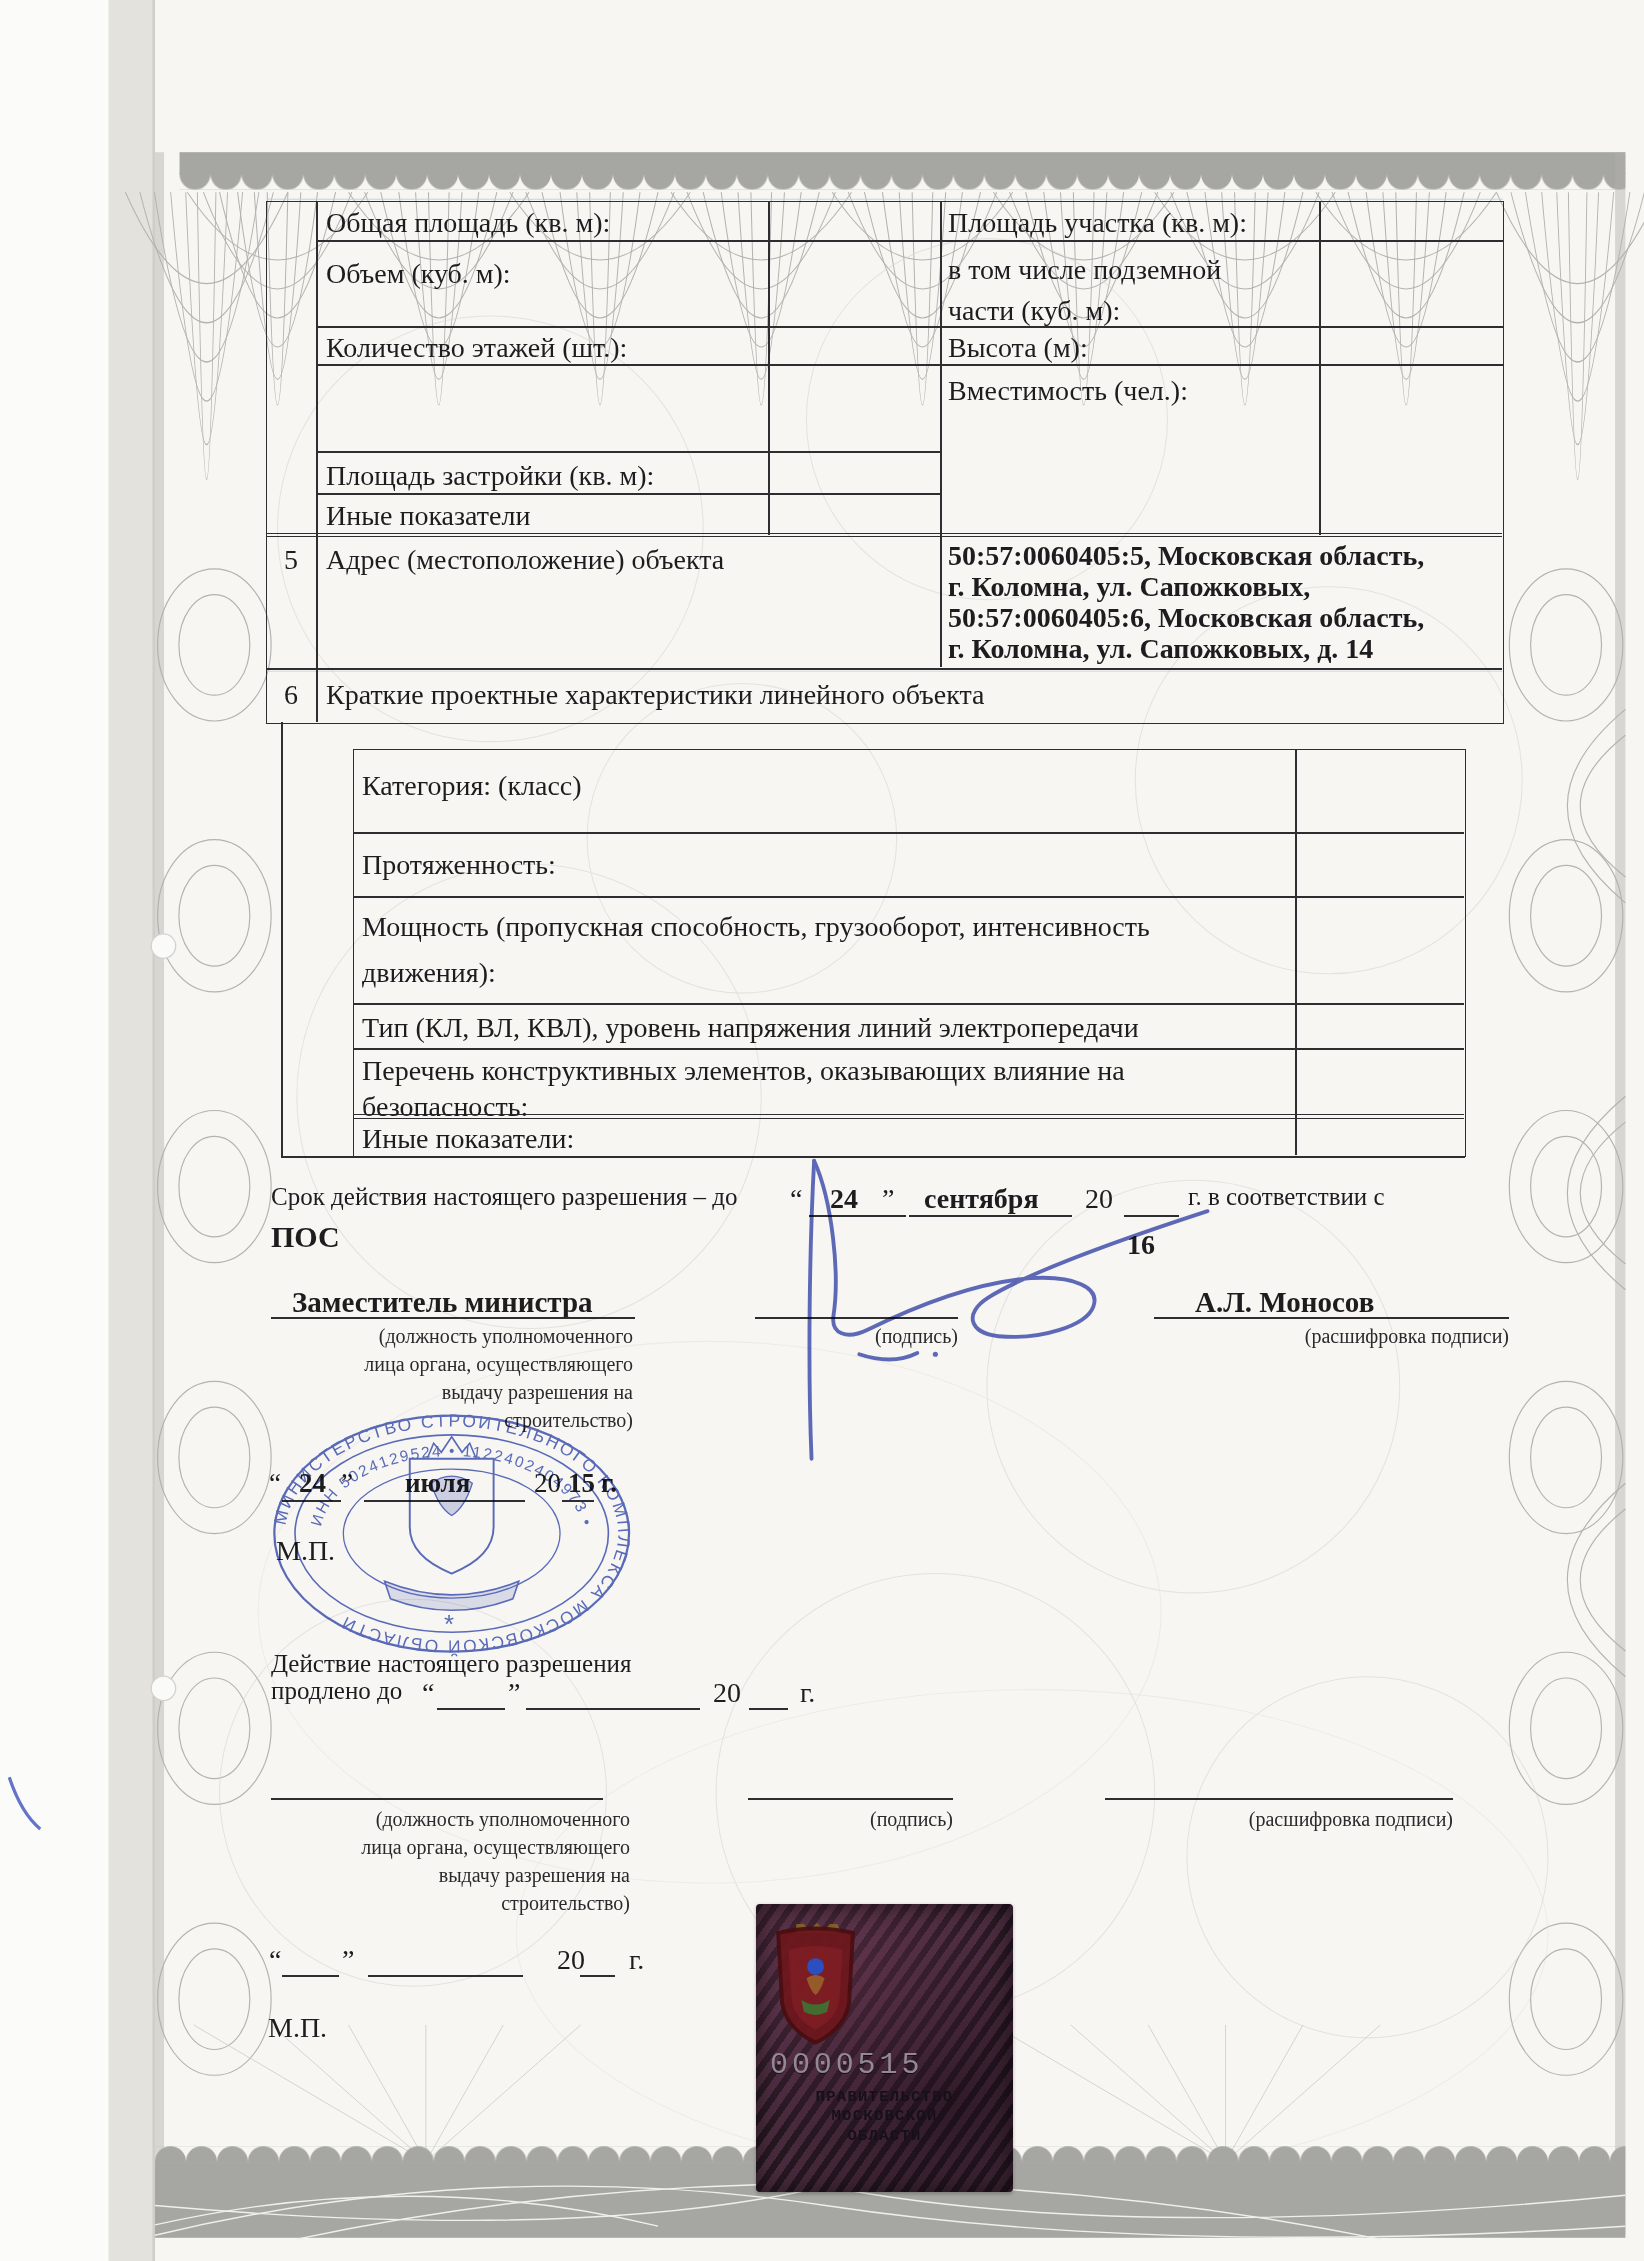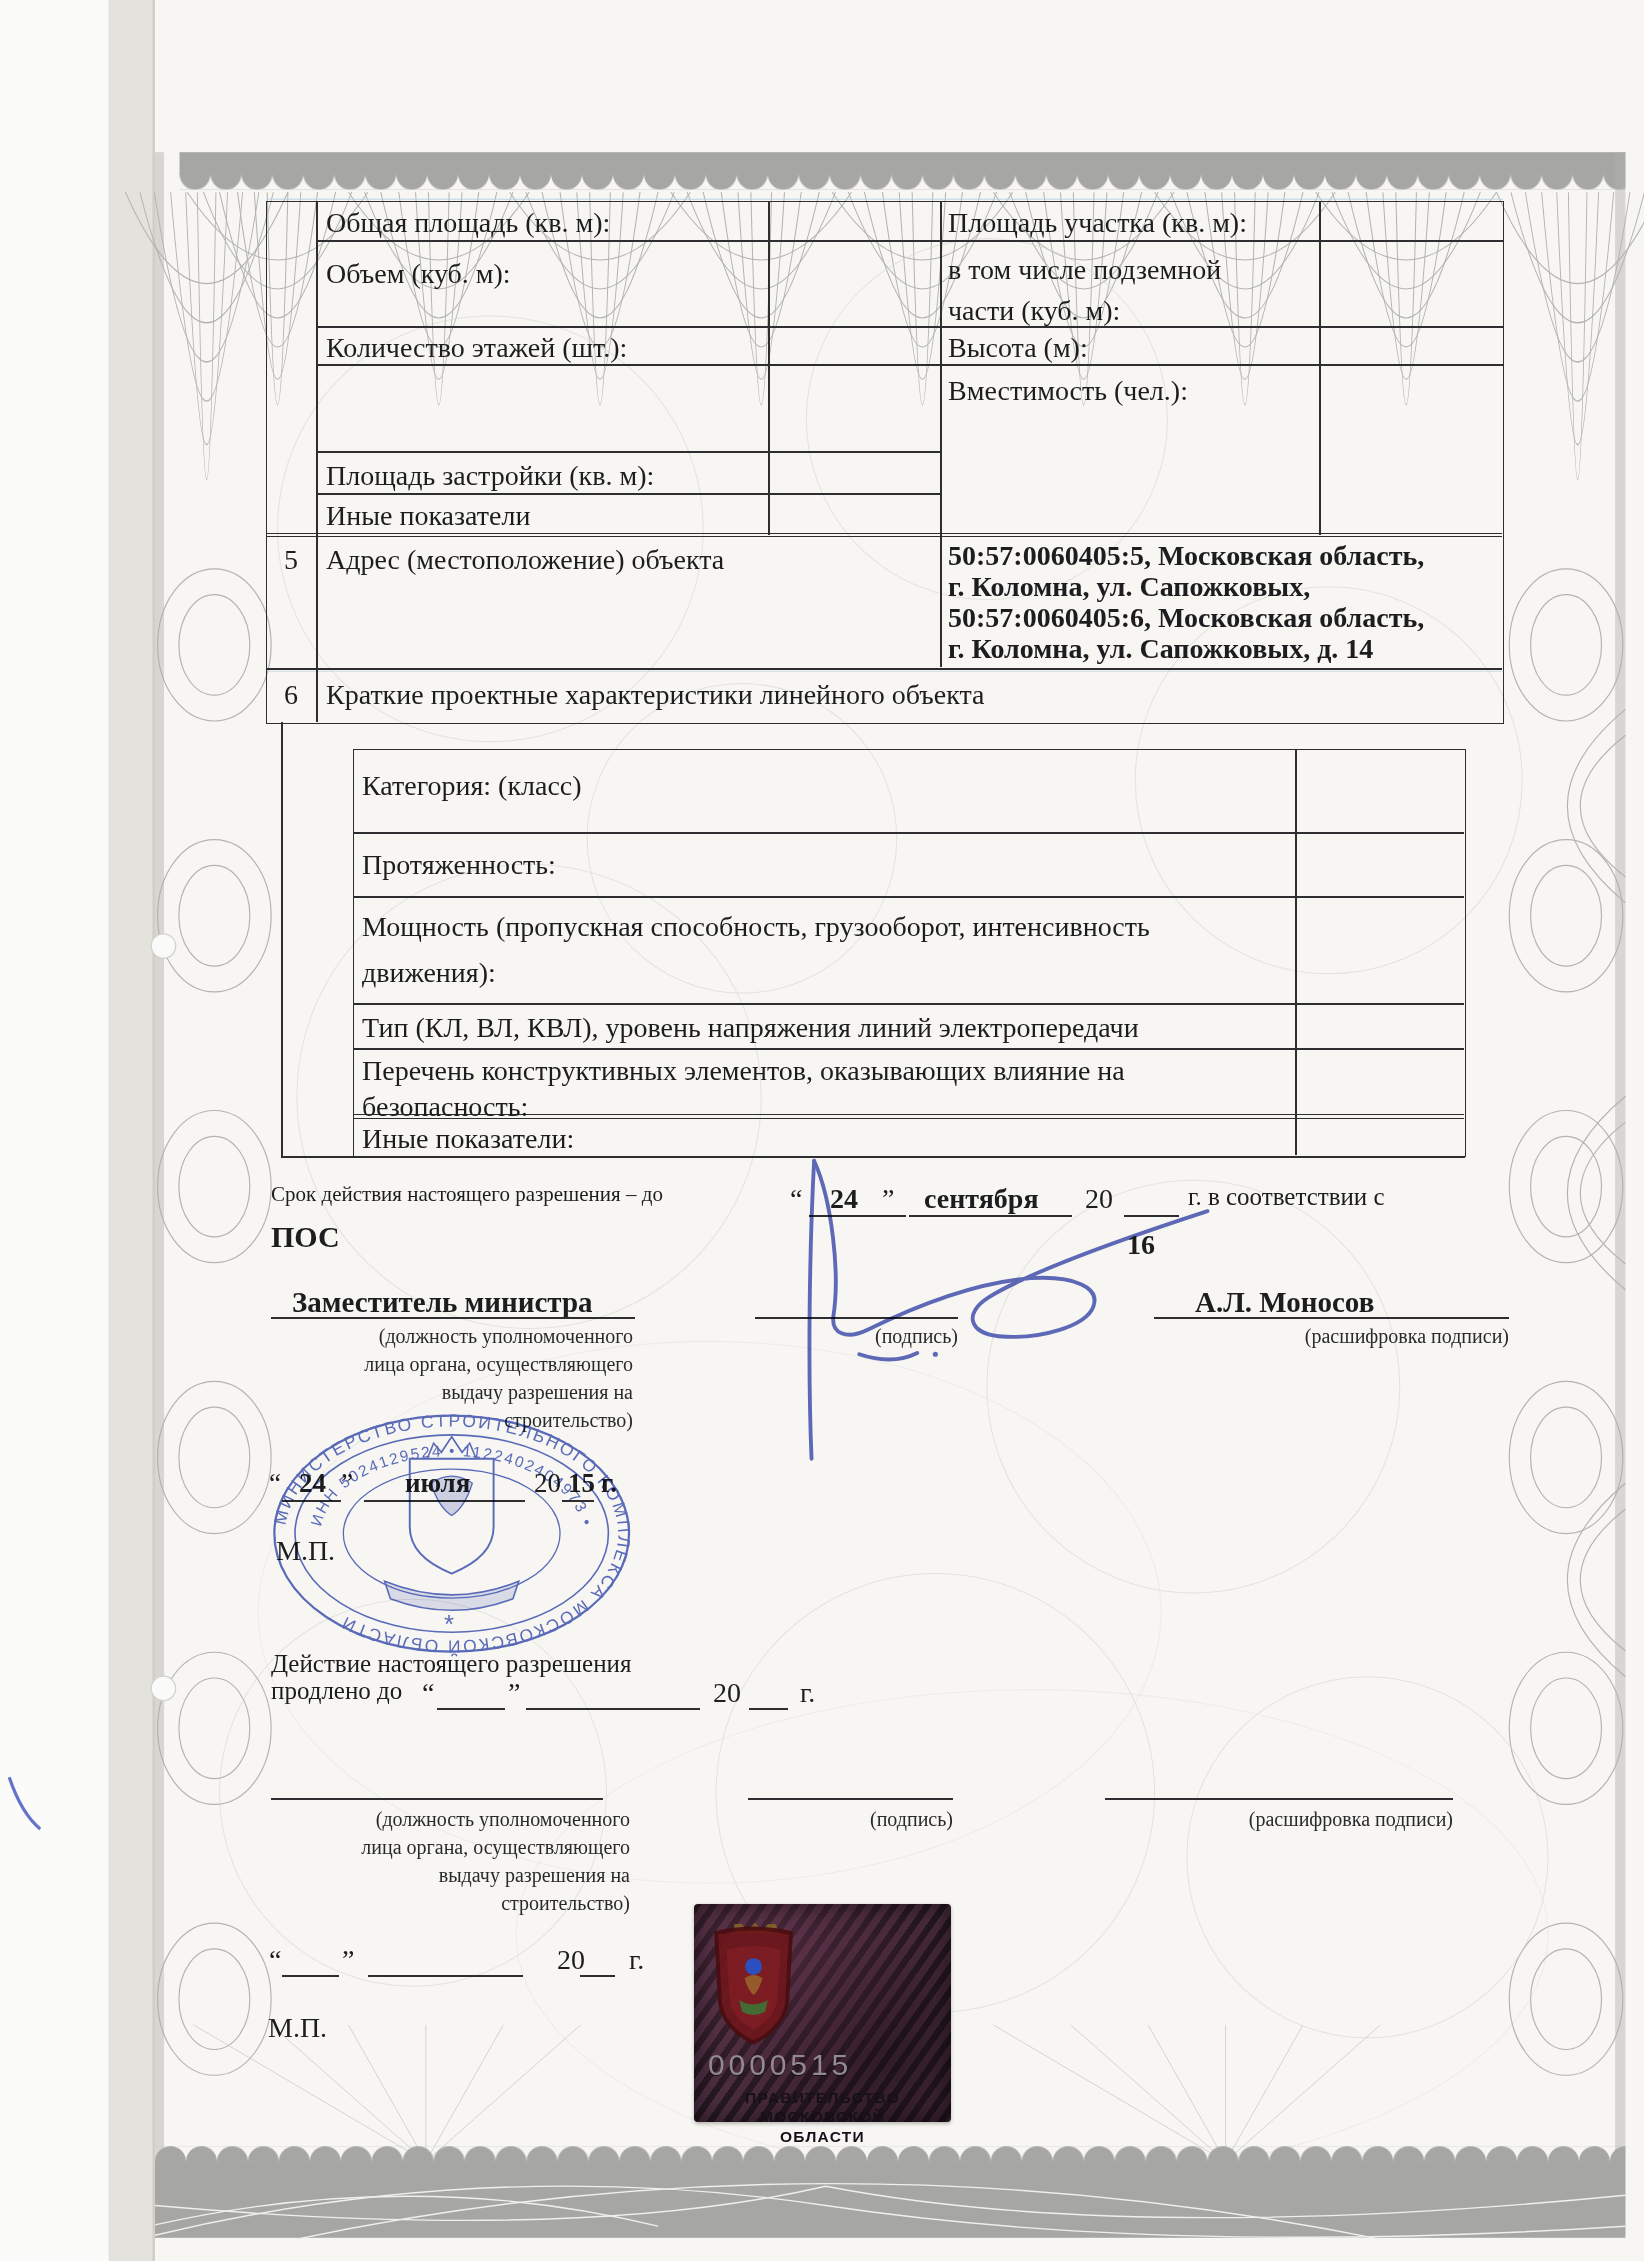--- a/index.html
+++ b/index.html
@@ -12,28 +12,28 @@
   .t{position:absolute;font-size:28px;line-height:1.2;white-space:nowrap}
   .b{font-weight:bold}
   .sm{position:absolute;font-size:20px;line-height:28px;text-align:right;color:#2a2a2c}
   .blk span{display:block}
   .cell2 span{display:block;line-height:41px}
   .addr span{display:block;line-height:31px;font-weight:bold}
   .t2row span{display:block;line-height:36px}
   .ul{position:absolute;background:#2e2e30;height:1.9px}
   .decor{position:absolute;left:0;top:0;pointer-events:none}
   .stampov{position:absolute;left:0;top:0;mix-blend-mode:multiply;opacity:.86;pointer-events:none}
-  .sticker{position:absolute;left:694px;top:1904px;width:257px;height:218px;border-radius:3.9px;
+  .sticker{position:absolute;left:756px;top:1904px;width:257px;height:288px;border-radius:3.9px;
      background:
        radial-gradient(circle at 32% 22%, rgba(130,64,96,.38), transparent 62%),
        radial-gradient(circle at 75% 70%, rgba(20,8,18,.5), transparent 70%),
        repeating-linear-gradient(125deg, rgba(0,0,0,.42) 0 6.4px, rgba(96,54,80,.28) 6.4px 13.5px),
        #432a3a;
      box-shadow:inset 0 0 26px rgba(0,0,0,.55), 0 1.3px 3.9px rgba(0,0,0,.25);
-     font-family:Liberation Sans, sans-serif}
+     font-family:Liberation Mono, monospace}
   .stnum{position:absolute;left:14px;top:144px;font-size:30px;letter-spacing:3.9px;color:#938994;
      text-shadow:0 0.6px 0.6px rgba(0,0,0,.6)}
   .storg{position:absolute;left:0;top:184px;width:100%;text-align:center;font-size:15.5px;font-weight:bold;
      letter-spacing:1.3px;color:#16101a;line-height:19.3px}
   .storg span{display:block}
 </style>
 </head>
 <body>
 
 <div class="page">
@@ -210,21 +210,21 @@
   <div class="t blk" style="left:362px;top:904px">
     <span style="display:block;line-height:46px">Мощность (пропускная способность, грузооборот, интенсивность</span>
     <span style="display:block;line-height:46px">движения):</span>
   </div>
   <div class="t blk t2row" style="left:362px;top:1053px">
     <span>Перечень конструктивных элементов, оказывающих влияние на</span>
     <span>безопасность:</span>
   </div>
   <div class="t" style="left:362px;top:1122px">Иные показатели:</div>
 
-  <div class="t" style="left:271px;top:1182px;font-size:21px">Срок действия настоящего разрешения – до</div>
+  <div class="t" style="left:271px;top:1182px;font-size:25px">Срок действия настоящего разрешения – до</div>
   <div class="t" style="left:790px;top:1182px">“</div>
   <div class="t b" style="left:830px;top:1182px">24</div>
   <div class="t" style="left:882px;top:1182px">”</div>
   <div class="ul" style="left:809px;top:1215px;width:97px"></div>
   <div class="t b" style="left:924px;top:1182px">сентября</div>
   <div class="ul" style="left:909px;top:1215px;width:163px"></div>
   <div class="t" style="left:1085px;top:1182px">20</div>
   <div class="t b" style="left:1127px;top:1228px">16</div>
   <div class="ul" style="left:1124px;top:1215px;width:55px"></div>
   <div class="t" style="left:1188px;top:1182px;font-size:25px">г. в соответствии с</div>

